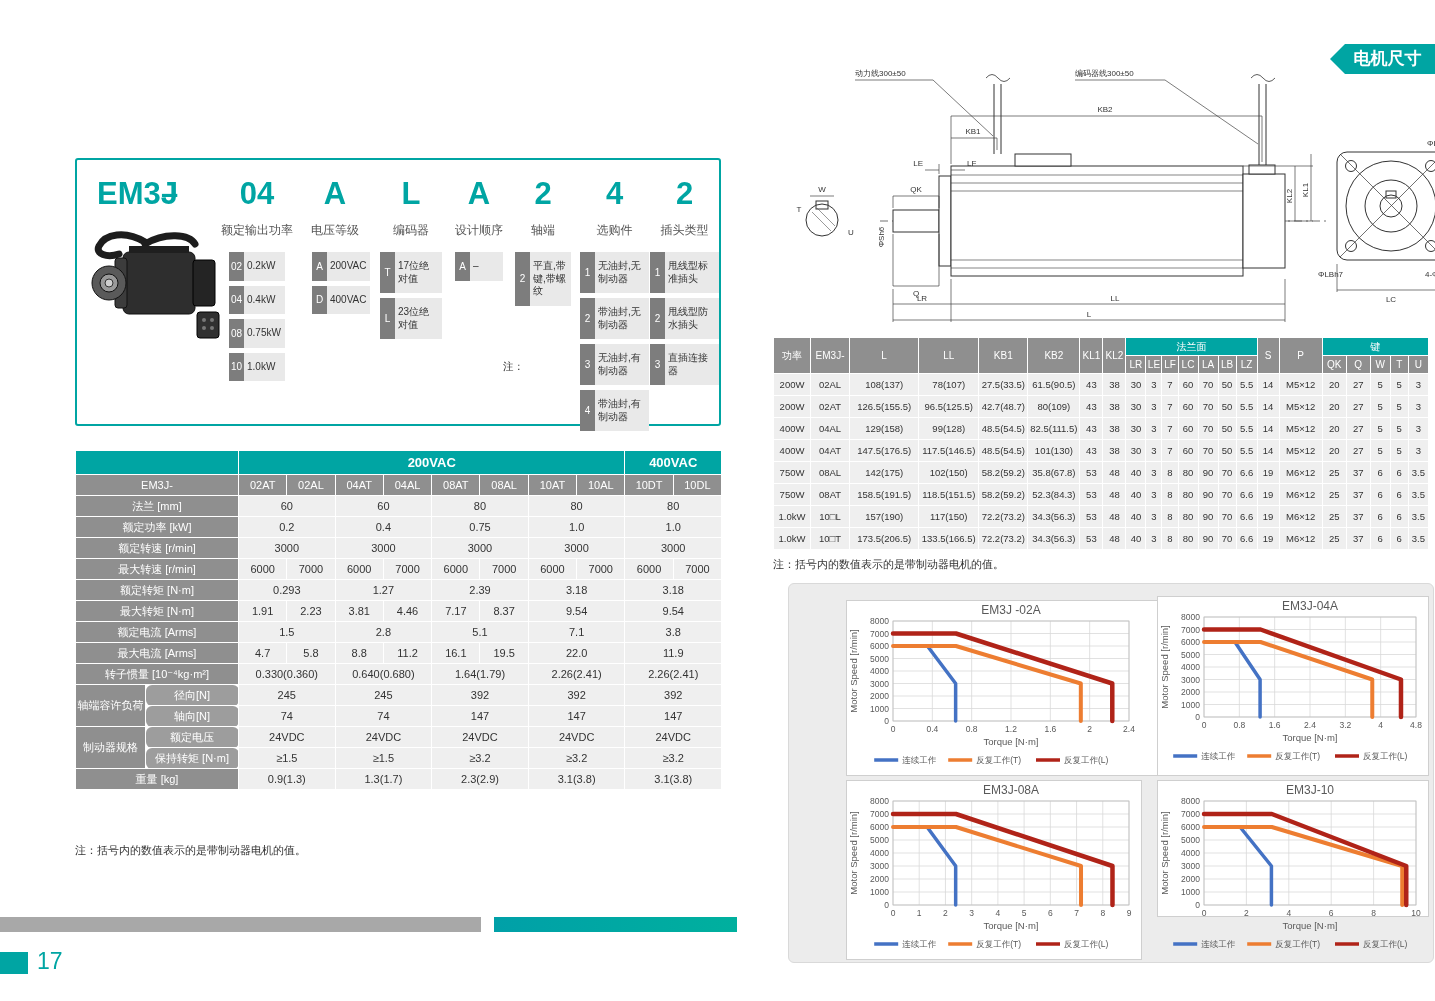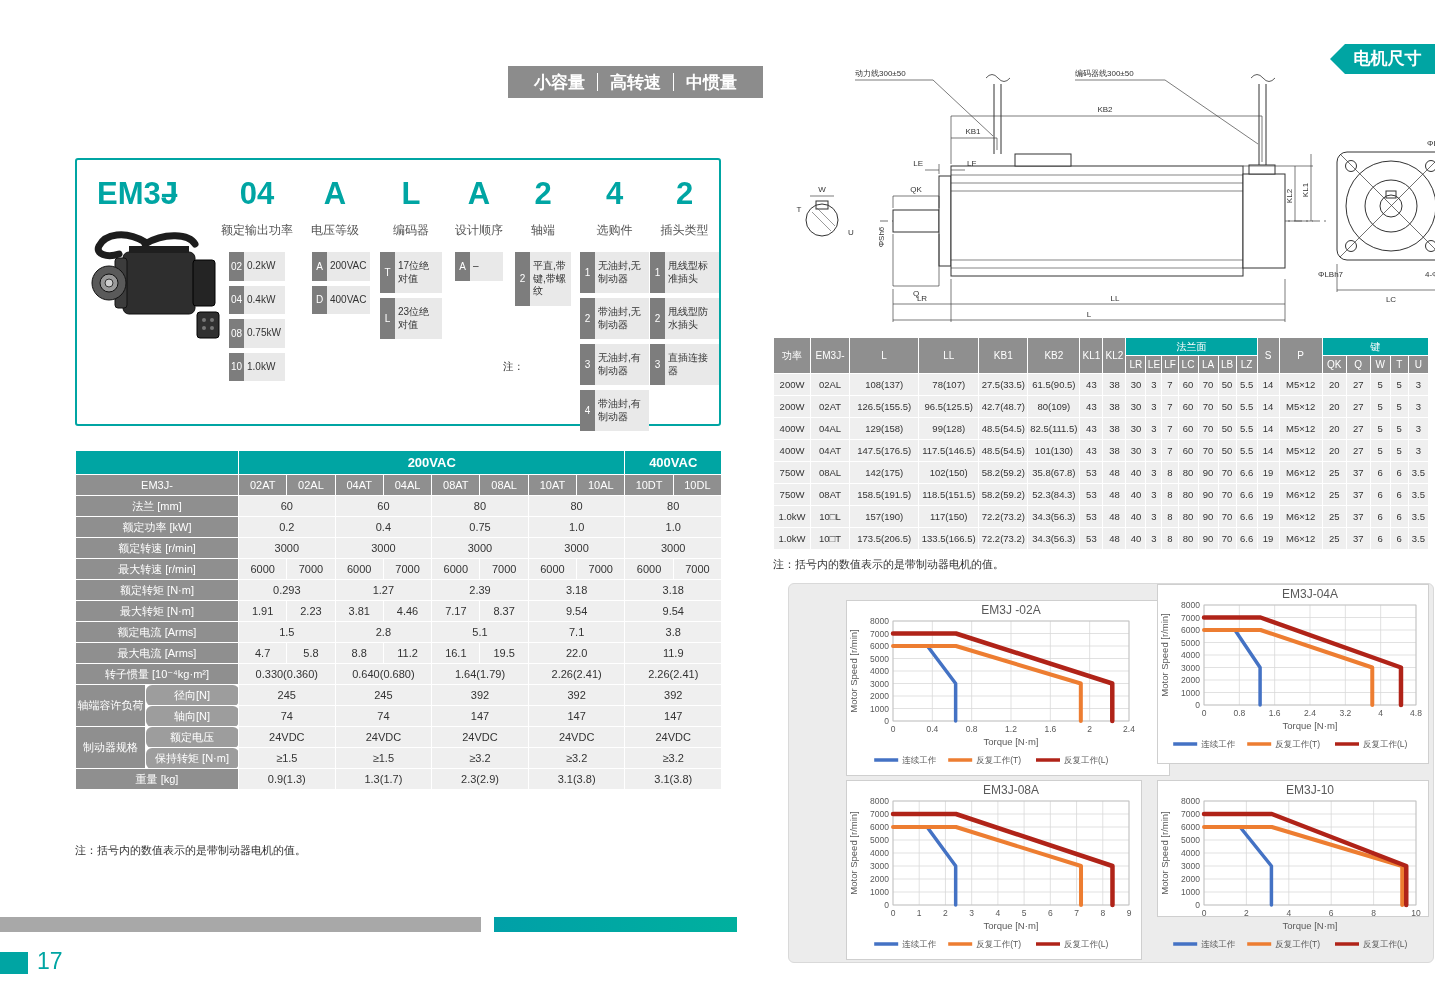--- a/index.html
+++ b/index.html
@@ -55,27 +55,20 @@
   .page-num{left:37px;top:948px;color:#00a5a3;font-size:23px;}
   
   .drw text{fill:#333;font-size:8.5px;}
   .drw .dimtxt{font-size:8px;}
 </style>
 </head>
 <body>
 
 <div id="page">
 
-  <div class="abs hdr-badge">
-    <span>小容量</span>
-    <span class="sep"></span>
-    <span>高转速</span>
-    <span class="sep"></span>
-    <span>中惯量</span>
-  </div>
   <div class="abs dim-badge">电机尺寸</div>
 
   <div class="abs model-box">
     <div class="mprefix">EM3J</div>
     <div class="mdash">–</div>
     <div id="model-segments">
         <div class="mcode" style="left:180px">04</div>
         <div class="seg-label" style="left:180px">额定输出功率</div>
         <div class="opt-col" style="left:152px;width:56px">
           <div class="opt">
@@ -755,21 +748,21 @@
           <polyline points="46,32.5 108.93333333333334,32.5 265.2833333333333,82.5 265.2833333333333,120" fill="none" stroke="#b02318" stroke-width="4.5" stroke-linejoin="round" stroke-linecap="round"></polyline>
           <text class="axl" x="164" y="144" text-anchor="middle">Torque [N·m]</text>
           <text class="axl" transform="rotate(-90 10 70)" x="10" y="70" text-anchor="middle">Motor Speed [r/min]</text>
           <line x1="27.19999999999999" y1="159" x2="51.19999999999999" y2="159" stroke="#4472c4" stroke-width="3.5"></line>
           <text class="leg" x="55.19999999999999" y="162">连续工作</text>
           <line x1="101.19999999999999" y1="159" x2="125.19999999999999" y2="159" stroke="#ed7d31" stroke-width="3.5"></line>
           <text class="leg" x="129.2" y="162">反复工作(T)</text>
           <line x1="189" y1="159" x2="213" y2="159" stroke="#b02318" stroke-width="3.5"></line>
           <text class="leg" x="217" y="162">反复工作(L)</text>
         </svg></div>
-    <div class="chart-box" id="chart1" style="left:368px;top:0;width:272px;height:180px"><svg width="268" height="172">
+    <div class="chart-box" id="chart1" style="left:368px;top:12px;width:272px;height:180px"><svg width="268" height="172">
           <text class="ct" x="152" y="13" text-anchor="middle">EM3J-04A</text>
           <line x1="46" y1="120" x2="258" y2="120" stroke="#d9d9d9" stroke-width="0.8"></line>
           <text class="tick" x="42" y="123" text-anchor="end">0</text>
           <line x1="46" y1="107.5" x2="258" y2="107.5" stroke="#d9d9d9" stroke-width="0.8"></line>
           <text class="tick" x="42" y="110.5" text-anchor="end">1000</text>
           <line x1="46" y1="95" x2="258" y2="95" stroke="#d9d9d9" stroke-width="0.8"></line>
           <text class="tick" x="42" y="98" text-anchor="end">2000</text>
           <line x1="46" y1="82.5" x2="258" y2="82.5" stroke="#d9d9d9" stroke-width="0.8"></line>
           <text class="tick" x="42" y="85.5" text-anchor="end">3000</text>
           <line x1="46" y1="70" x2="258" y2="70" stroke="#d9d9d9" stroke-width="0.8"></line>

